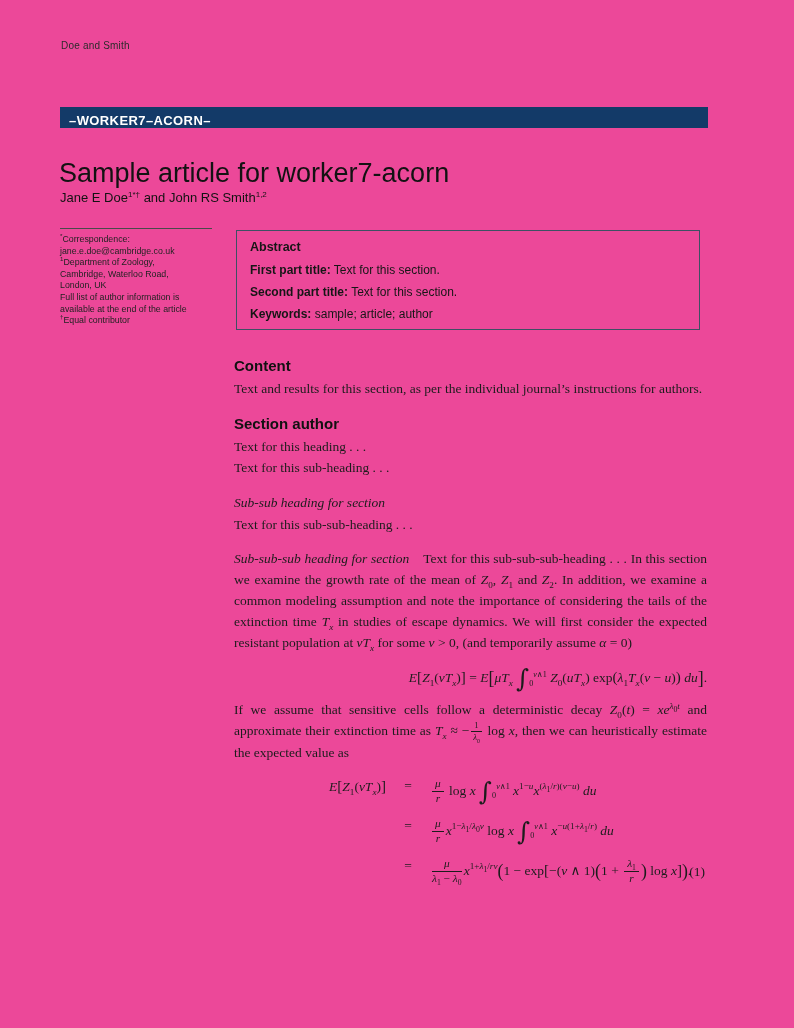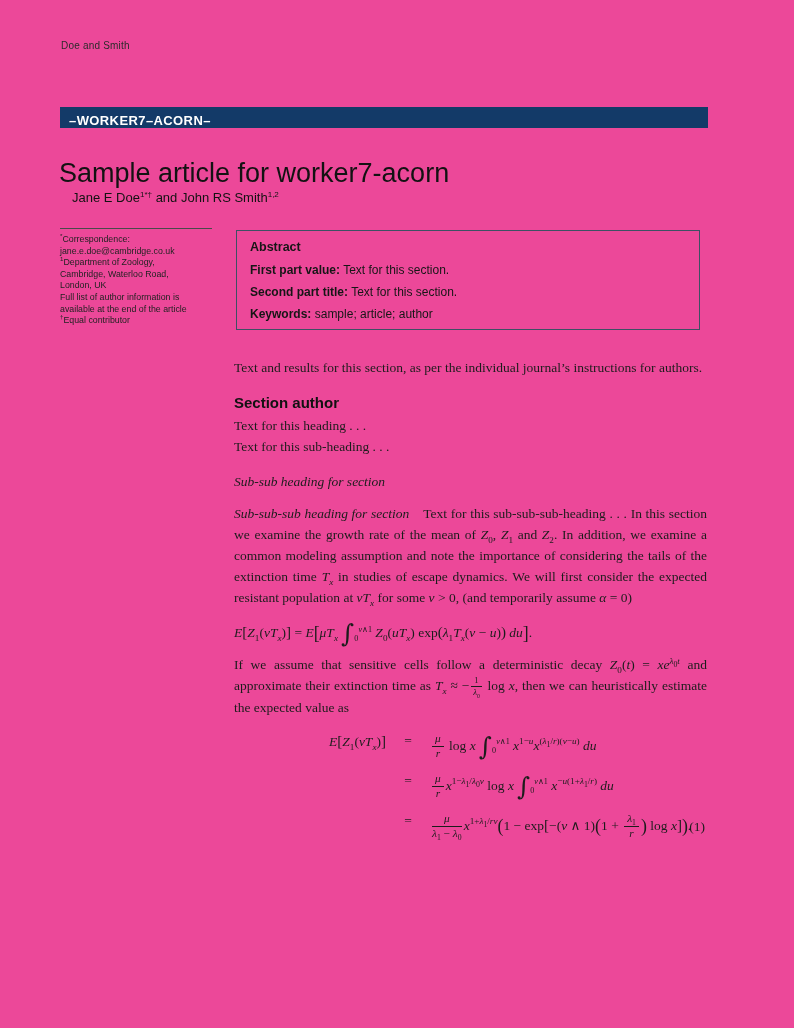--- a/index.html
+++ b/index.html
@@ -11,21 +11,21 @@
         font-family:"Liberation Sans",sans-serif;font-size:10px;color:#2b2b2b;letter-spacing:.2px;}
 
   .banner{position:absolute;left:60px;top:107px;width:648px;height:21px;
         background:#133a68;display:flex;align-items:flex-end;}
   .banner-label{font-family:"Liberation Sans",sans-serif;font-weight:bold;font-size:13px;
         color:#ffffff;padding-left:9px;letter-spacing:.4px;}
 
   .title{position:absolute;left:59px;top:158px;margin:0;
         font-family:"Liberation Sans",sans-serif;font-weight:normal;font-size:27px;color:#121212;}
 
-  .authors{position:absolute;left:72px;top:190px;
+  .authors{position:absolute;left:60px;top:190px;
         font-family:"Liberation Sans",sans-serif;font-size:13px;color:#121212;}
   .authors sup{font-size:62%;line-height:0;}
 
   .sidebar{position:absolute;left:60px;top:228px;width:152px;
         border-top:1px solid #4a4a4a;padding-top:5px;
         font-family:"Liberation Sans",sans-serif;font-size:8.8px;line-height:11.6px;color:#222;}
   .sidebar sup{font-size:70%;line-height:0;}
 
   .abstract{position:absolute;left:236px;top:230px;width:464px;height:100px;
         box-sizing:border-box;border:1.5px solid #3e5064;padding:9px 13px;
@@ -55,21 +55,21 @@
   .il{font-size:60%;}
   .ih{font-size:60%;}
   .d1{font-size:112%;}
   .d2{font-size:132%;vertical-align:-2px;line-height:0;}
   .fr{display:inline-block;vertical-align:middle;text-align:center;font-size:84%;
         line-height:1.05;margin:0 2px;}
   .fr .t{display:block;border-bottom:1px solid #1c1c1c;padding:0 3px 1px 3px;}
   .fr .b{display:block;padding-top:1px;}
   .fr.fs{font-size:64%;}
 
-  .disp{text-align:left;font-size:13.5px;margin:16px 0 13px 0;}
+  .disp{text-align:right;font-size:13.5px;margin:16px 0 13px 0;}
 
   .eqarray{margin-top:15px;font-size:13.5px;}
   .eqrow{display:flex;align-items:flex-start;margin-bottom:13px;position:relative;}
   .lhs{width:152px;text-align:right;}
   .rel{width:44px;text-align:center;}
   .rhs{flex:1;text-align:left;}
   .eqno{position:absolute;right:2px;top:50%;transform:translateY(-50%);}
 </style>
 </head>
 <body>
@@ -93,43 +93,45 @@
     <div>Cambridge, Waterloo Road,</div>
     <div>London, UK</div>
     <div>Full list of author information is</div>
     <div>available at the end of the article</div>
     <div><sup>†</sup>Equal contributor</div>
   </aside>
 
   <section class="abstract">
     <div class="ab-heading">Abstract</div>
     <div class="ab-row">
-      <span class="ab-label">First part value:</span>
+      <span class="ab-label">First part title:</span>
       <span class="ab-text">Text for this section.</span>
     </div>
     <div class="ab-row">
       <span class="ab-label">Second part title:</span>
       <span class="ab-text">Text for this section.</span>
     </div>
     <div class="ab-row">
       <span class="ab-label">Keywords:</span>
       <span class="ab-text">sample; article; author</span>
     </div>
   </section>
 
   <main class="content">
 
+    <h2 class="first">Content</h2>
     <p>Text and results for this section, as per the individual journal’s instructions for authors.</p>
 
     <h2>Section author</h2>
     <p>Text for this heading . . .</p>
 
     <p>Text for this sub-heading . . .</p>
 
     <h4>Sub-sub heading for section</h4>
+    <p>Text for this sub-sub-heading . . .</p>
 
     <p class="math" style="margin-top:13px;"><i class="runin">Sub-sub-sub heading for section</i><span class="runin-gap"></span><span>Text for this sub-sub-sub-heading . . . In this section we examine the growth rate of the mean of <i>Z</i><sub>0</sub>, <i>Z</i><sub>1</sub> and <i>Z</i><sub>2</sub>. In addition, we examine a common modeling assumption and note the importance of considering the tails of the extinction time <i>T<sub>x</sub></i> in studies of escape dynamics. We will first consider the expected resistant population at <i>vT<sub>x</sub></i> for some <i>v</i> &gt; 0, (and temporarily assume <i>α</i> = 0)</span></p>
 
     <div class="disp math"><i>E</i><span class="d1">[</span><i>Z</i><sub>1</sub>(<i>vT<sub>x</sub></i>)<span class="d1">]</span> = <i>E</i><span class="d2">[</span><i>μT<sub>x</sub></i> <span class="int">∫</span><sub class="il">0</sub><sup class="ih"><i>v</i>∧1</sup> <i>Z</i><sub>0</sub>(<i>uT<sub>x</sub></i>) exp<span class="d1">(</span><i>λ</i><sub>1</sub><i>T<sub>x</sub></i>(<i>v</i> − <i>u</i>)<span class="d1">)</span> <i>du</i><span class="d2">]</span>.</div>
 
     <p class="math">If we assume that sensitive cells follow a deterministic decay <i>Z</i><sub>0</sub>(<i>t</i>) = <i>xe</i><sup><i>λ</i><sub>0</sub><i>t</i></sup> and approximate their extinction time as <i>T<sub>x</sub></i> ≈ −<span class="fr fs"><span class="t">1</span><span class="b"><i>λ</i><sub>0</sub></span></span> log <i>x</i>, then we can heuristically estimate the expected value as</p>
 
     <div class="eqarray math">
       <div class="eqrow">
         <span class="lhs"><i>E</i><span class="d1">[</span><i>Z</i><sub>1</sub>(<i>vT<sub>x</sub></i>)<span class="d1">]</span></span>

